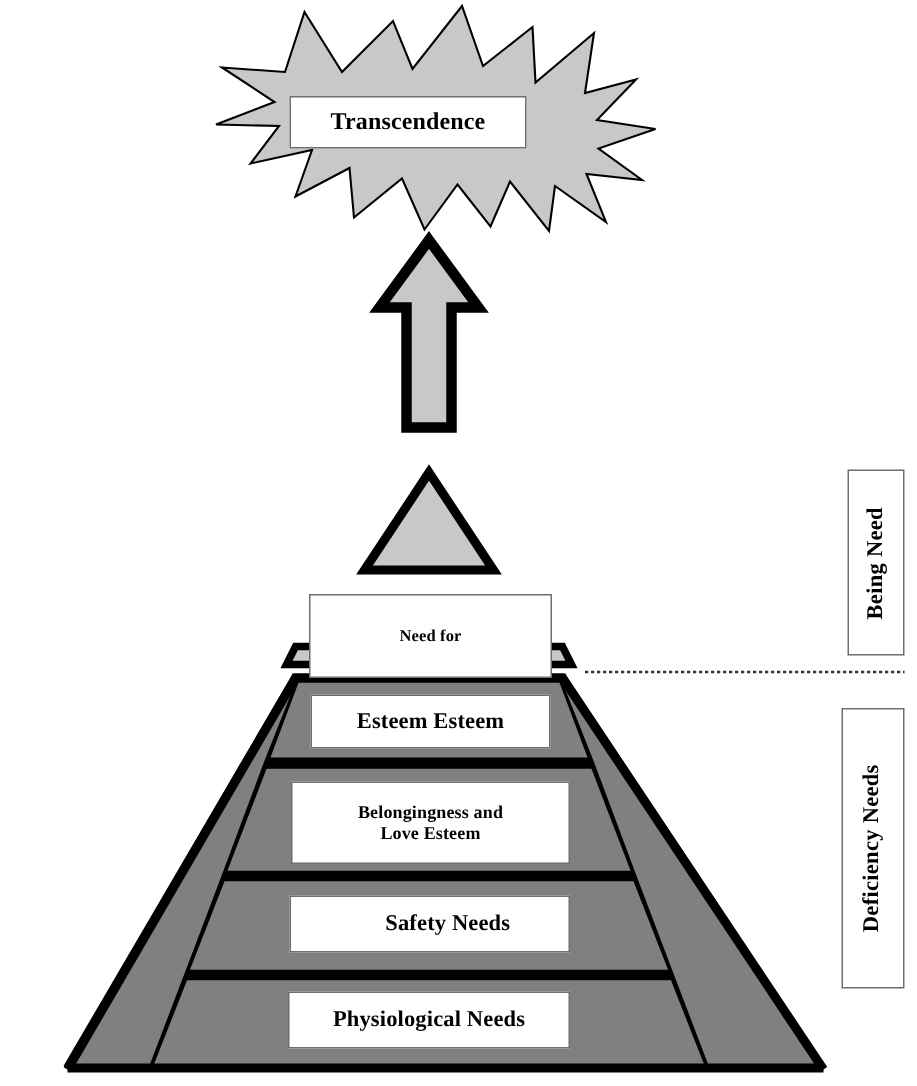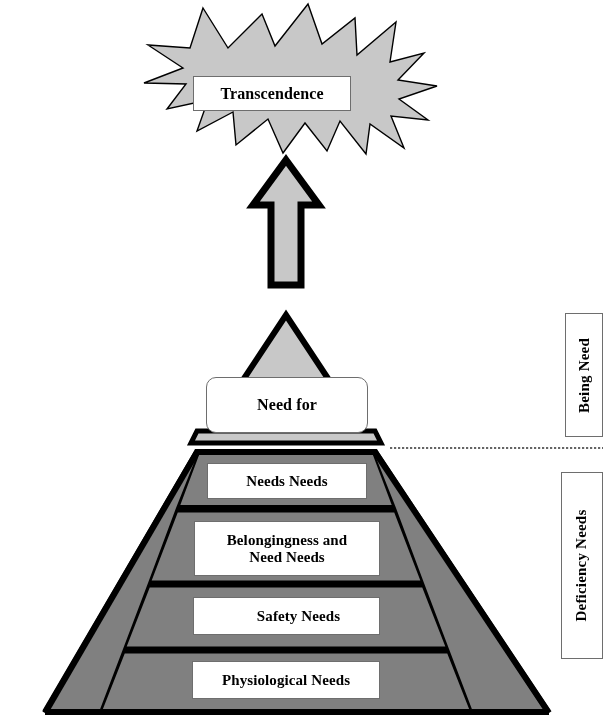--- a/index.html
+++ b/index.html
@@ -60,34 +60,32 @@
     font-weight: bold;
     color: #000000;
     font-size: 15px;
     letter-spacing: 0.2px;
   }
 
   
   #box-transcendence {
     left: 193px; top: 64px; width: 158px; height: 35px;
     font-size: 16px;
-    margin-top: 12px;
   }
   #box-self-actualization {
-    left: 206px; top: 377px; width: 162px; height: 56px;
-    font-size: 16px;
-    border-radius: 10px;
+    left: 206px; top: 396px; width: 162px; height: 56px;
+    font-size: 11px;
   }
   #box-esteem {
     left: 207px; top: 463px; width: 160px; height: 36px;
     font-size: 15px;
   }
   #box-belongingness {
     left: 194px; top: 521px; width: 186px; height: 55px;
-    font-size: 15px;
+    font-size: 12px;
     text-align: center;
   }
   #box-safety {
     left: 193px; top: 597px; width: 187px; height: 38px;
     font-size: 15px;
     padding-left: 24px;
   }
   #box-physiological {
     left: 192px; top: 661px; width: 188px; height: 38px;
     font-size: 15px;
@@ -147,27 +145,27 @@
     <span>Transcendence</span>
   </div>
 
   <div class="label-box" id="box-self-actualization">
     <span>
       <span>Need for</span><br>
     </span>
   </div>
 
   <div class="label-box" id="box-esteem">
-    <span>Needs Needs</span>
+    <span>Esteem Esteem</span>
   </div>
 
   <div class="label-box" id="box-belongingness">
     <span>
       <span>Belongingness and</span><br>
-      <span>Need Needs</span>
+      <span>Love Esteem</span>
     </span>
   </div>
 
   <div class="label-box" id="box-safety">
     <span>Safety Needs</span>
   </div>
 
   <div class="label-box" id="box-physiological">
     <span>Physiological Needs</span>
   </div>

